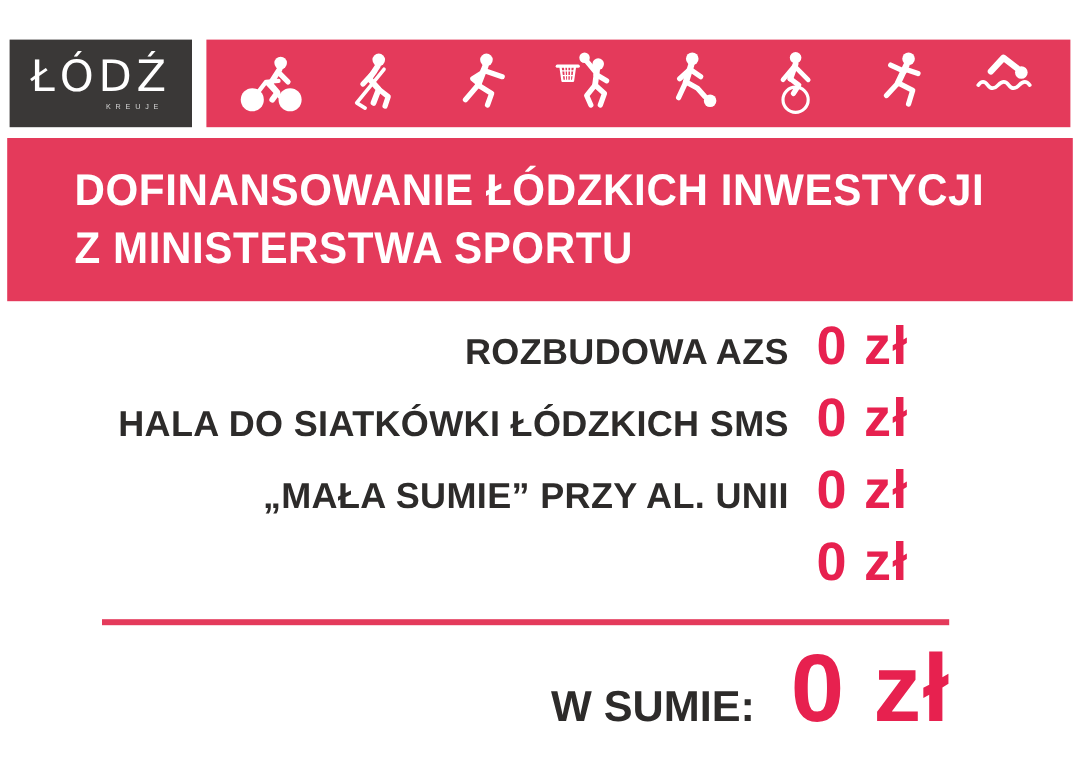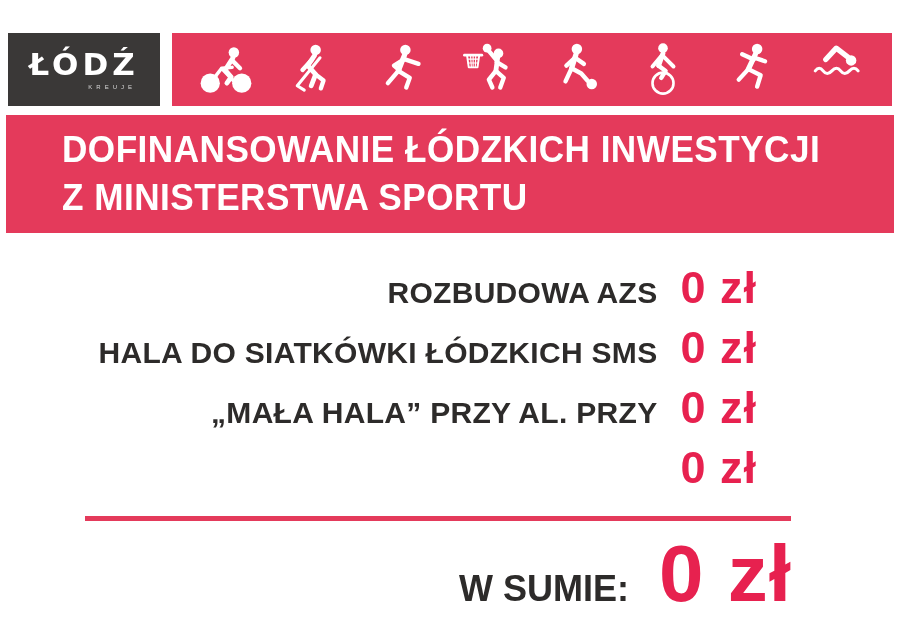--- a/index.html
+++ b/index.html
@@ -13,35 +13,35 @@
     position:relative;width:900px;height:636px;background:#ffffff;
     font-family:"Liberation Sans",sans-serif;overflow:hidden;
   }
   
   .topbar{position:absolute;top:33px;left:8px;right:8px;height:73px;display:flex;gap:12px;}
   .logo{
     width:152px;background:var(--logo-bg);color:#fff;flex-shrink:0;
     display:flex;flex-direction:column;align-items:center;justify-content:center;
   }
   .logo-title{
-    font-family:"DejaVu Sans",sans-serif;font-size:31px;font-weight:700;
+    font-family:"DejaVu Sans",sans-serif;font-size:36px;font-weight:400;
     letter-spacing:4px;line-height:1;
   }
   .logo-sub{
     font-size:6px;letter-spacing:4px;color:#d8d8d8;line-height:1;
     align-self:flex-end;margin-right:24px;margin-top:4px;
   }
   .iconband{
     flex:1;background:var(--pink);display:flex;align-items:center;
     justify-content:space-around;padding:0 10px;
   }
   .icon{width:56px;height:56px;display:block;}
   
   .header{
-    position:absolute;top:115px;left:6px;right:6px;height:118px;background:var(--pink);
+    position:absolute;top:115px;left:6px;right:6px;height:136px;background:var(--pink);
     color:#fff;display:flex;flex-direction:column;justify-content:center;
     padding-left:56px;box-sizing:border-box;
   }
   .header .line{
     font-size:37px;font-weight:bold;line-height:1.3;letter-spacing:.5px;
     transform:scaleX(.95);transform-origin:left center;white-space:nowrap;
   }
   
   .rows{position:absolute;top:262px;left:0;right:143px;}
   .row{display:flex;justify-content:flex-end;align-items:baseline;gap:23px;height:60px;}
@@ -139,21 +139,21 @@
   <div class="rows">
     <div class="row">
       <span class="row-label">ROZBUDOWA AZS</span>
       <span class="row-value">0 zł</span>
     </div>
     <div class="row">
       <span class="row-label">HALA DO SIATKÓWKI ŁÓDZKICH SMS</span>
       <span class="row-value">0 zł</span>
     </div>
     <div class="row">
-      <span class="row-label">„MAŁA HALA” PRZY AL. PRZY</span>
+      <span class="row-label">„MAŁA SUMIE” PRZY AL. UNII</span>
       <span class="row-value">0 zł</span>
     </div>
     <div class="row">
       <span class="row-value">0 zł</span>
     </div>
   </div>
 
   <div class="divider"></div>
 
   <div class="total">

